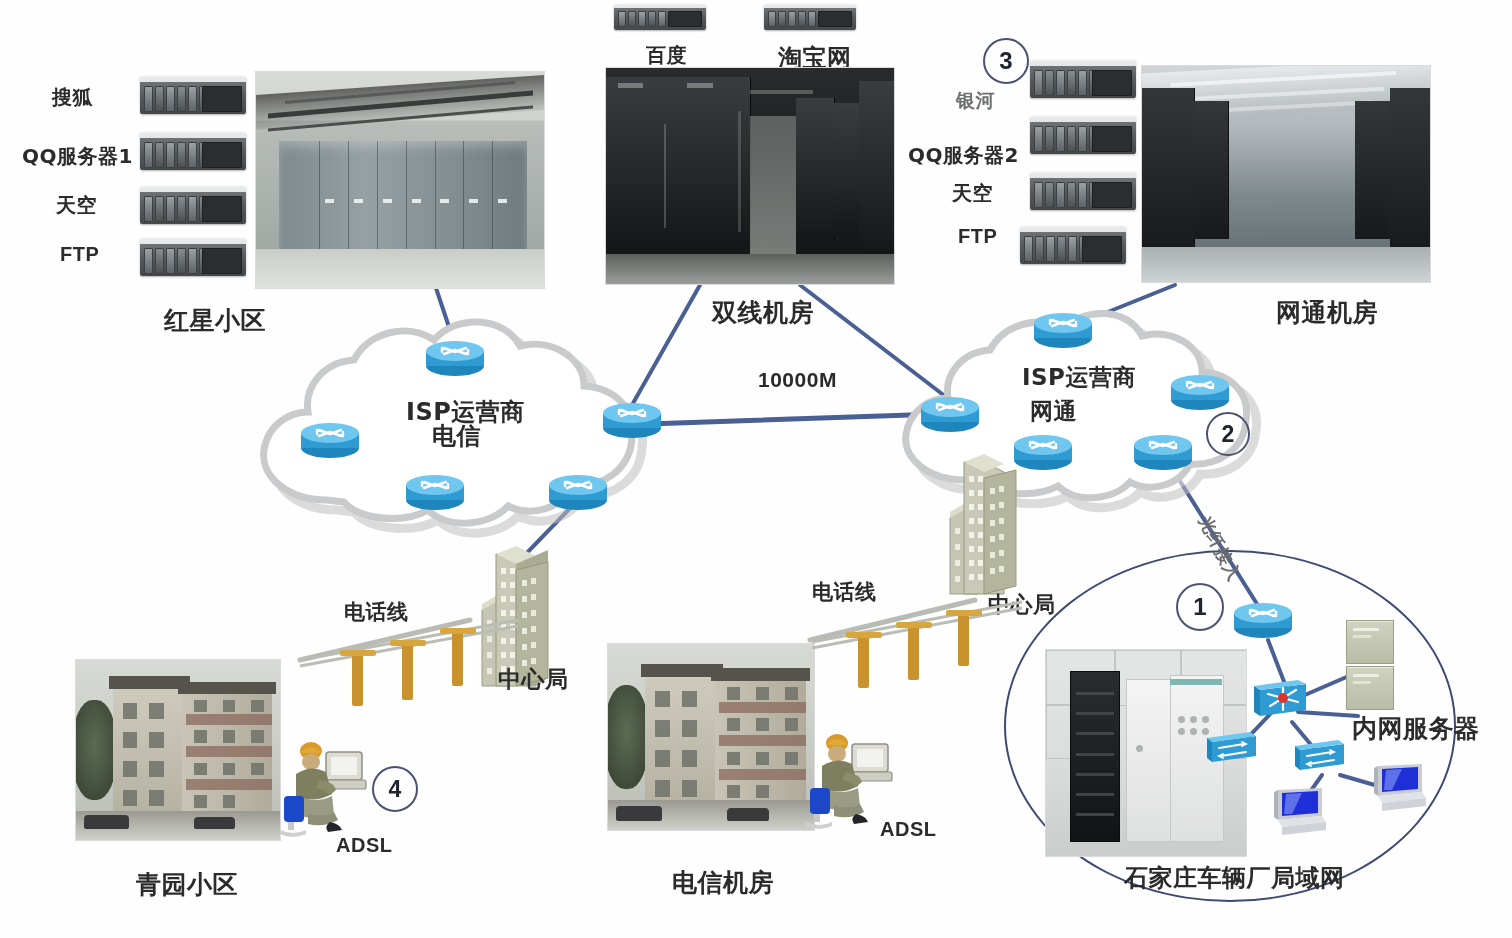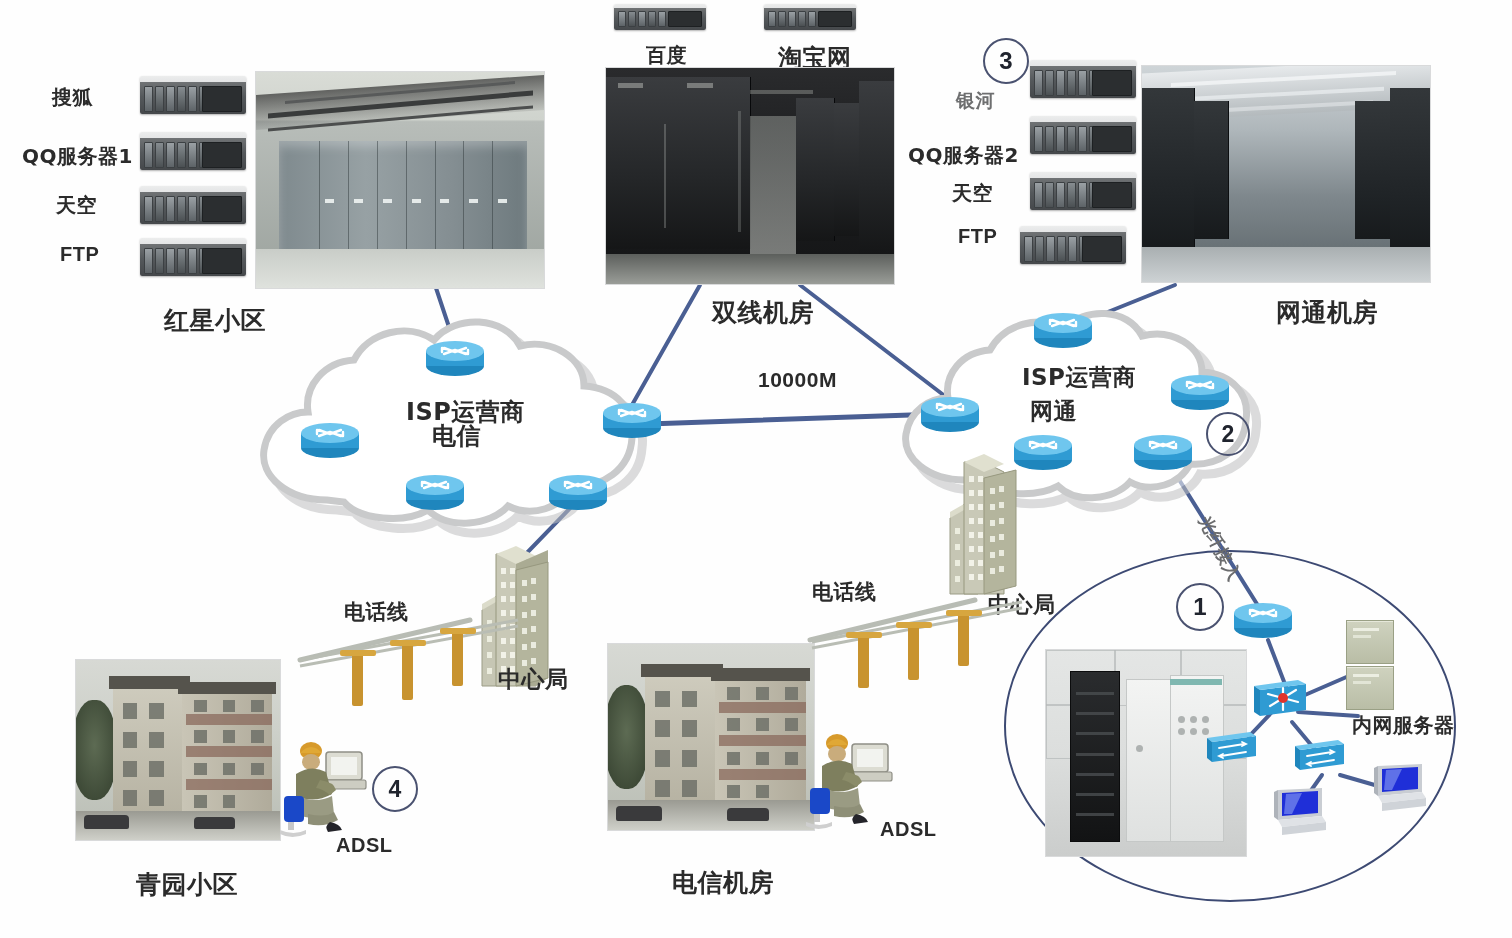--- a/index.html
+++ b/index.html
@@ -881,21 +881,21 @@
         <path d="M13 18 L38 14"></path>
           <path d="M36 12 l4 2 l-4 2"></path>
         <path d="M40 22 L15 26"></path>
           <path d="M17 28 l-4 -2 l4 -2"></path>
       </g>
     </svg>
   </div>
 
   <div class="isrv" style="left:1346px;top:620px;"></div>
   <div class="isrv" style="left:1346px;top:666px;"></div>
-  <div class="lbl cn" style="left:1352px;top:712px;font-size:20px;text-align:right;">内网服务器</div>
+  <div class="lbl cn" style="left:1352px;top:712px;font-size:25px;text-align:right;">内网服务器</div>
 
   <div class="pc" style="left:1270px;top:786px;">
     <svg width="60" height="52" viewBox="0 0 60 52">
       <polygon points="8,4 52,2 52,30 8,34" fill="#c9cdd3"></polygon>
       <polygon points="12,7 48,5 48,27 12,30" fill="#1f2fd8"></polygon>
       <polygon points="16,8 32,7 22,28 14,28" fill="#7b8df0" opacity=".7"></polygon>
       <polygon points="8,34 52,30 56,36 12,41" fill="#dfe2e6"></polygon>
       <polygon points="12,41 56,36 56,44 12,49" fill="#cfd3d8"></polygon>
       <polygon points="8,4 8,34 4,31 4,6" fill="#aeb3ba"></polygon>
     </svg>
@@ -904,14 +904,15 @@
     <svg width="60" height="52" viewBox="0 0 60 52">
       <polygon points="8,4 52,2 52,30 8,34" fill="#c9cdd3"></polygon>
       <polygon points="12,7 48,5 48,27 12,30" fill="#1f2fd8"></polygon>
       <polygon points="16,8 32,7 22,28 14,28" fill="#7b8df0" opacity=".7"></polygon>
       <polygon points="8,34 52,30 56,36 12,41" fill="#dfe2e6"></polygon>
       <polygon points="12,41 56,36 56,44 12,49" fill="#cfd3d8"></polygon>
       <polygon points="8,4 8,34 4,31 4,6" fill="#aeb3ba"></polygon>
     </svg>
   </div>
 
+  <div class="lbl cn" style="left:1124px;top:862px;font-size:24px;">石家庄车辆厂局域网</div>
 
 </div>
 
 </body></html>

